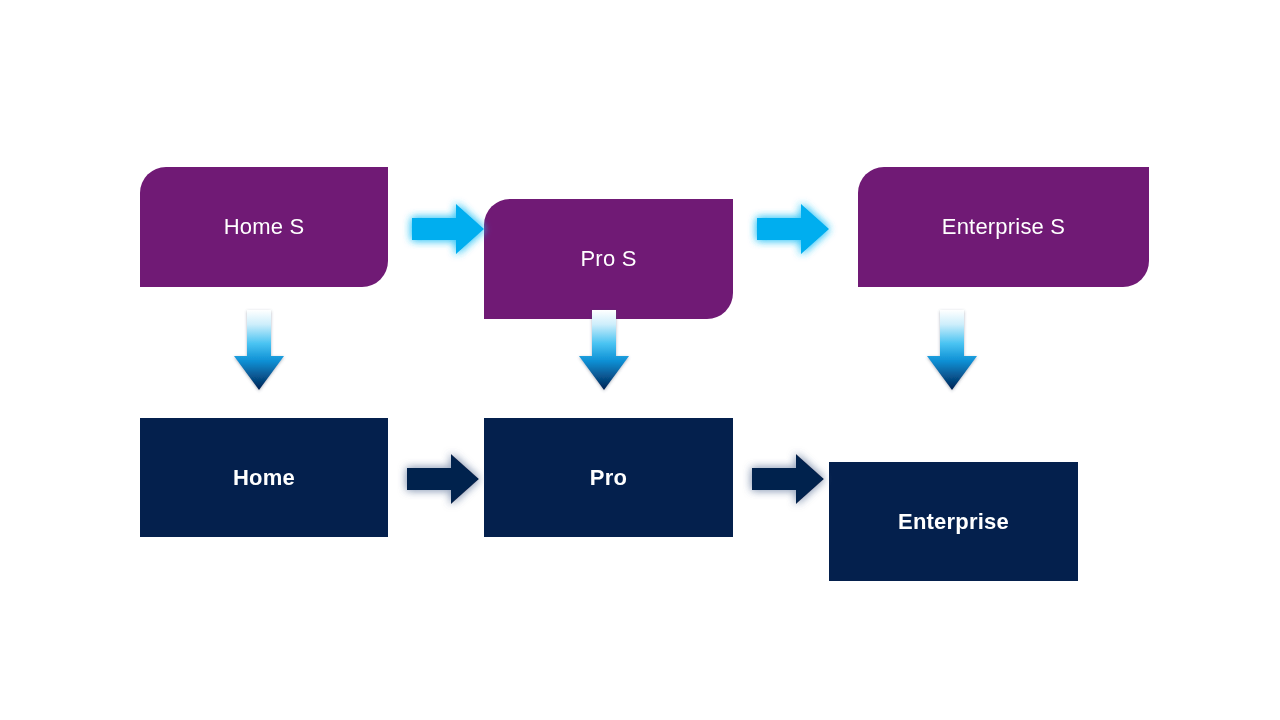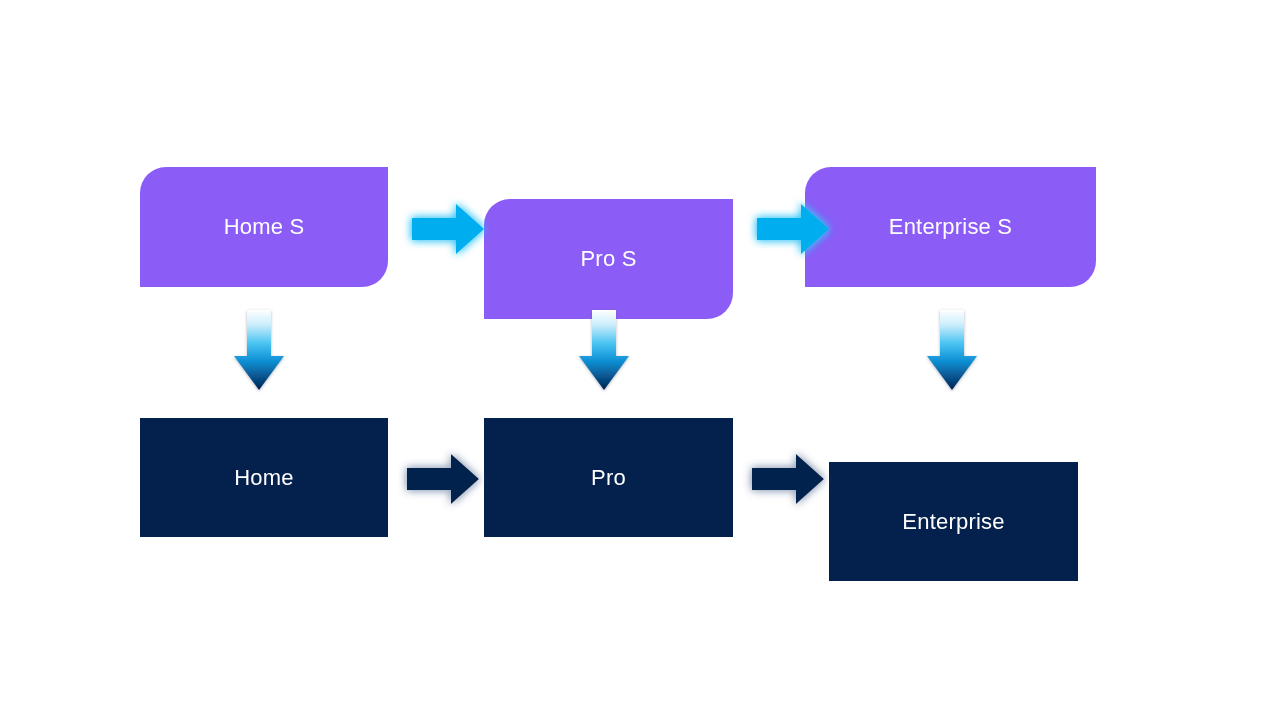--- a/index.html
+++ b/index.html
@@ -41,29 +41,30 @@
   }
 
   .node .node-label {
     display: block;
     text-align: center;
     white-space: nowrap;
   }
 
   
   .node.tier-top {
-    background: #8b5cf6;
+    background: #701a75;
     border-radius: 26px 0 26px 0;
     align-items: center;
   }
 
   
   .node.tier-bottom {
     background: #04204d;
     border-radius: 0;
+    font-weight: bold;
   }
 
   
   .arrow {
     position: absolute;
     pointer-events: none;
   }
   .arrow svg {
     display: block;
     overflow: visible;
@@ -113,21 +114,21 @@
   </svg>
 
   <div class="node tier-top" style="left:140px; top:167px; width:248px; height:120px;">
     <span class="node-label">Home S</span>
   </div>
 
   <div class="node tier-top" style="left:484px; top:167px; width:249px; height:120px;margin-top:32px;">
     <span class="node-label">Pro S</span>
   </div>
 
-  <div class="node tier-top" style="left:805px; top:167px; width:291px; height:120px;">
+  <div class="node tier-top" style="left:858px; top:167px; width:291px; height:120px;">
     <span class="node-label">Enterprise S</span>
   </div>
 
   <div class="node tier-bottom" style="left:140px; top:418px; width:248px; height:119px;">
     <span class="node-label">Home</span>
   </div>
 
   <div class="node tier-bottom" style="left:484px; top:418px; width:249px; height:119px;">
     <span class="node-label">Pro</span>
   </div>

